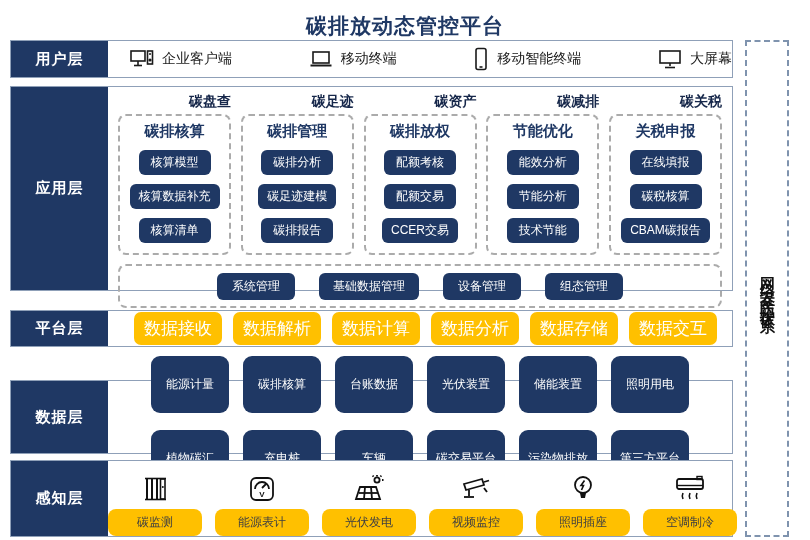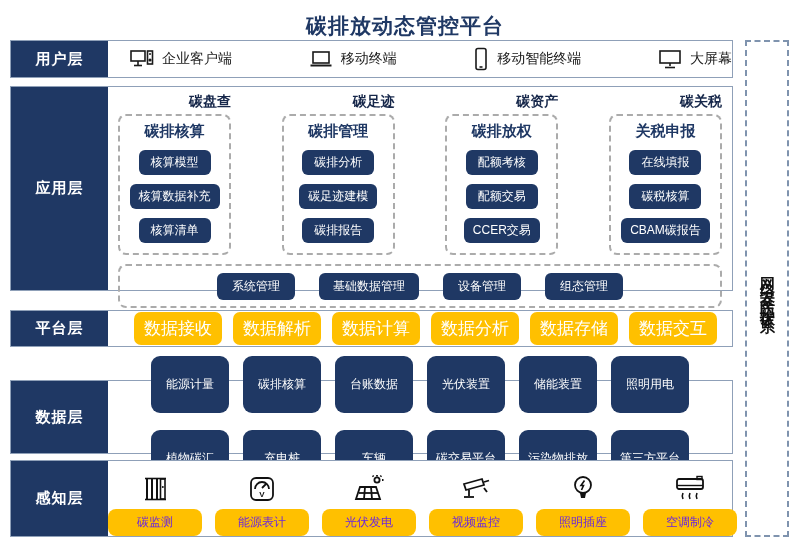--- a/index.html
+++ b/index.html
@@ -47,21 +47,21 @@
   
   .data-grid{display:flex;flex-direction:column;justify-content:center;height:100%;gap:9px;}
   .data-row{display:flex;justify-content:center;gap:14px;}
   .data-chip{background:#1f3864;color:#fff;font-size:12px;border-radius:9px;
              width:78px;padding:20px 0;text-align:center;white-space:nowrap;margin-top:8px;}
   
   .perc-row{display:flex;justify-content:center;gap:13px;height:100%;padding-top:5px;
             box-sizing:border-box;}
   .perc-item{display:flex;flex-direction:column;align-items:center;gap:5px;width:94px;}
   .perc-icon{height:38px;display:flex;align-items:flex-end;justify-content:center;}
-  .perc-chip{background:#ffc000;color:#6d28d9;font-size:12px;border-radius:8px;
+  .perc-chip{background:#ffc000;color:#404040;font-size:12px;border-radius:8px;
              width:94px;padding:5px 0;text-align:center;white-space:nowrap;}
   
   .security-band{position:absolute;left:745px;top:40px;width:44px;height:497px;
                  border:2px dashed #7f93ae;box-sizing:border-box;
                  display:flex;align-items:center;justify-content:center;background:#fff;}
   .security-text{writing-mode:vertical-rl;text-orientation:upright;
                  font-weight:bold;font-size:15px;color:#101010;letter-spacing:6px;}
 </style>
 </head>
 <body>
@@ -145,20 +145,29 @@
         <div class="app-col">
           <div class="col-header">碳资产</div>
           <div class="col-box">
             <div class="col-title">碳排放权</div>
             <div class="chip">配额考核</div>
             <div class="chip">配额交易</div>
             <div class="chip">CCER交易</div>
           </div>
         </div>
 
+        <div class="app-col">
+          <div class="col-header">碳减排</div>
+          <div class="col-box">
+            <div class="col-title">节能优化</div>
+            <div class="chip">能效分析</div>
+            <div class="chip">节能分析</div>
+            <div class="chip">技术节能</div>
+          </div>
+        </div>
 
         <div class="app-col">
           <div class="col-header">碳关税</div>
           <div class="col-box">
             <div class="col-title">关税申报</div>
             <div class="chip">在线填报</div>
             <div class="chip">碳税核算</div>
             <div class="chip">CBAM碳报告</div>
           </div>
         </div>

